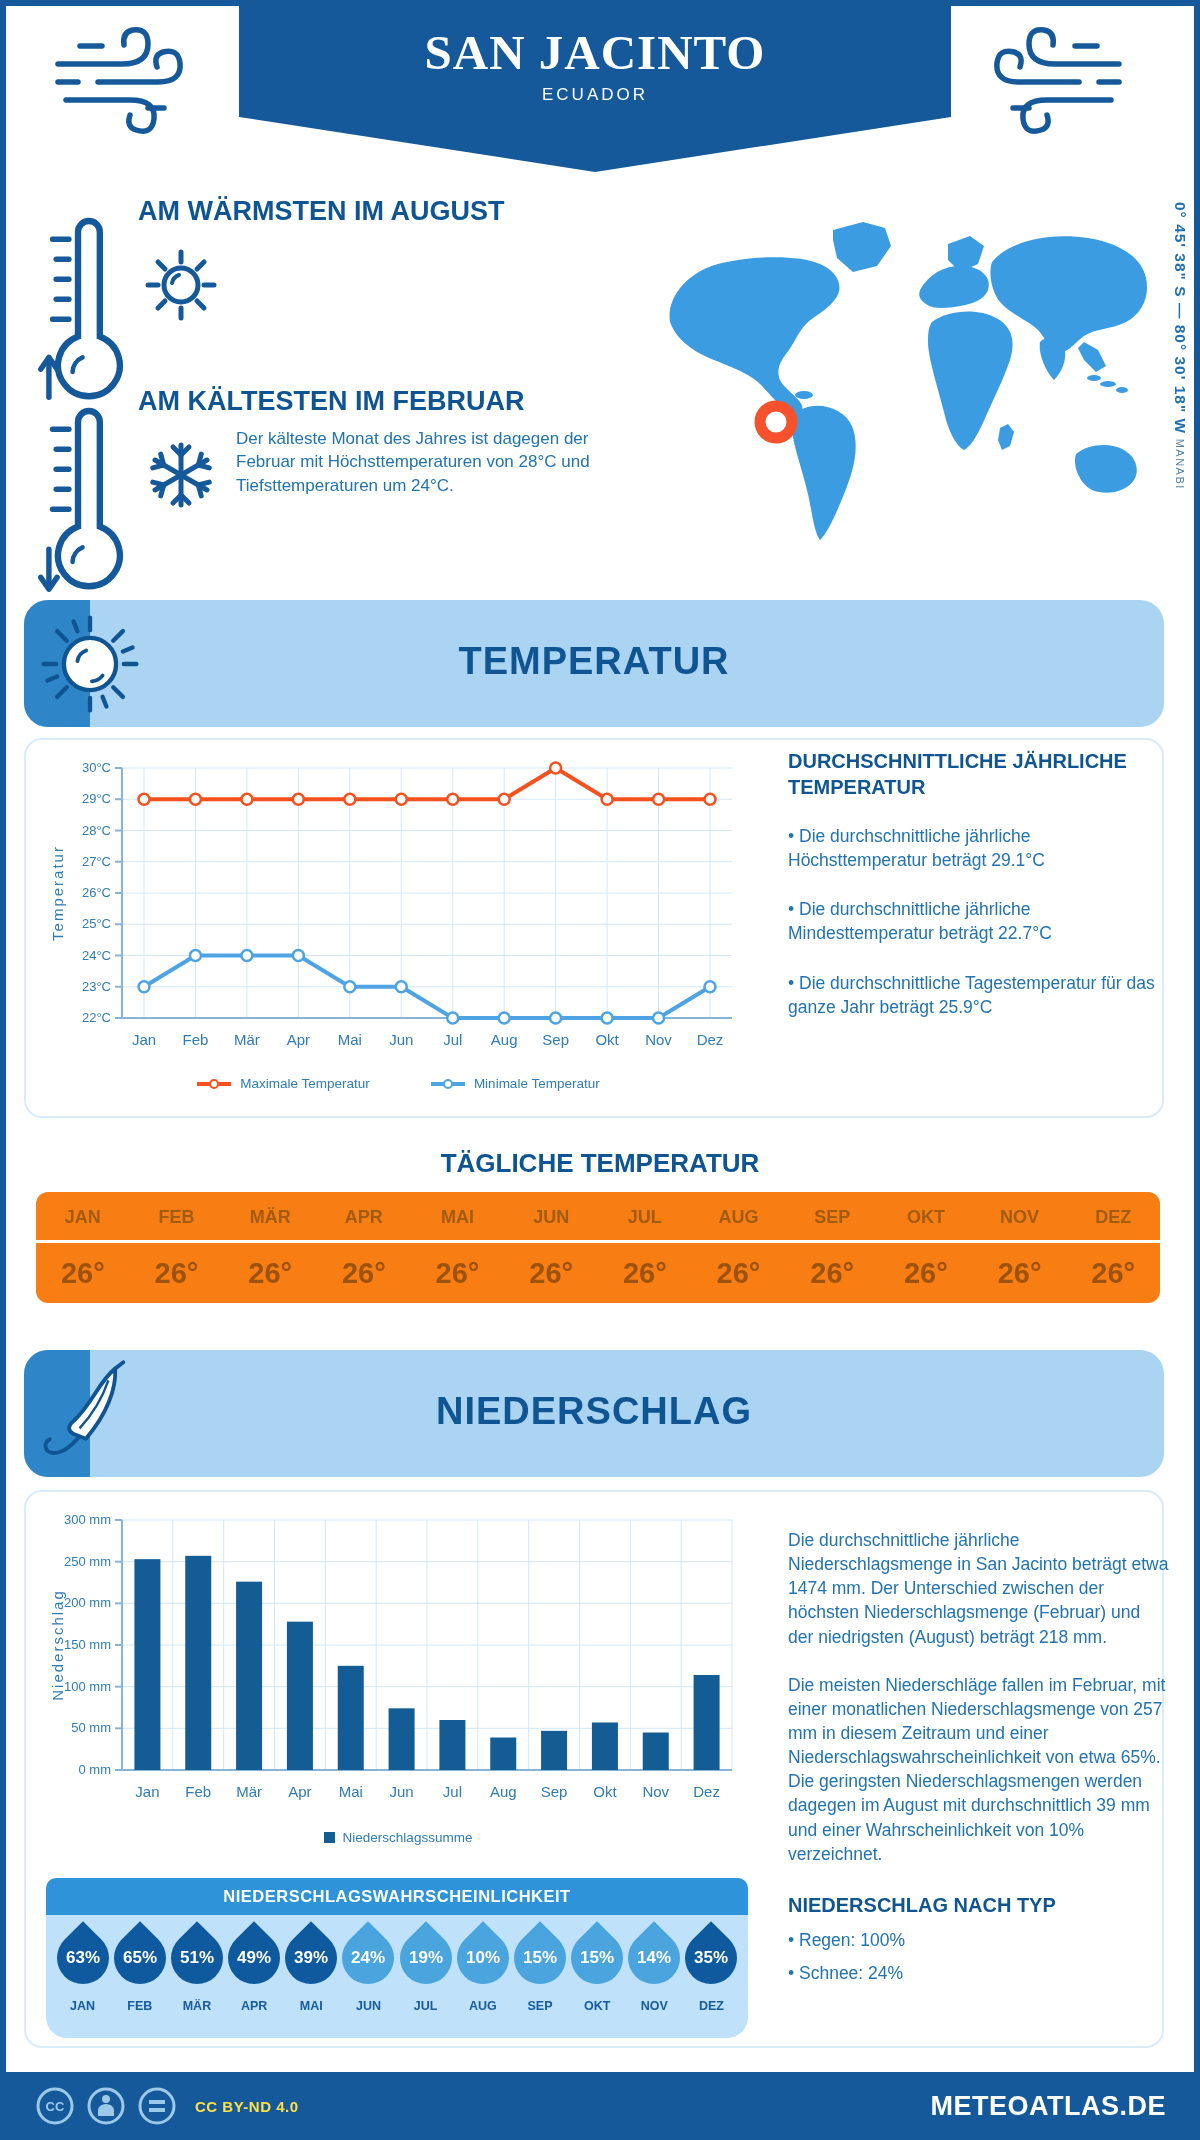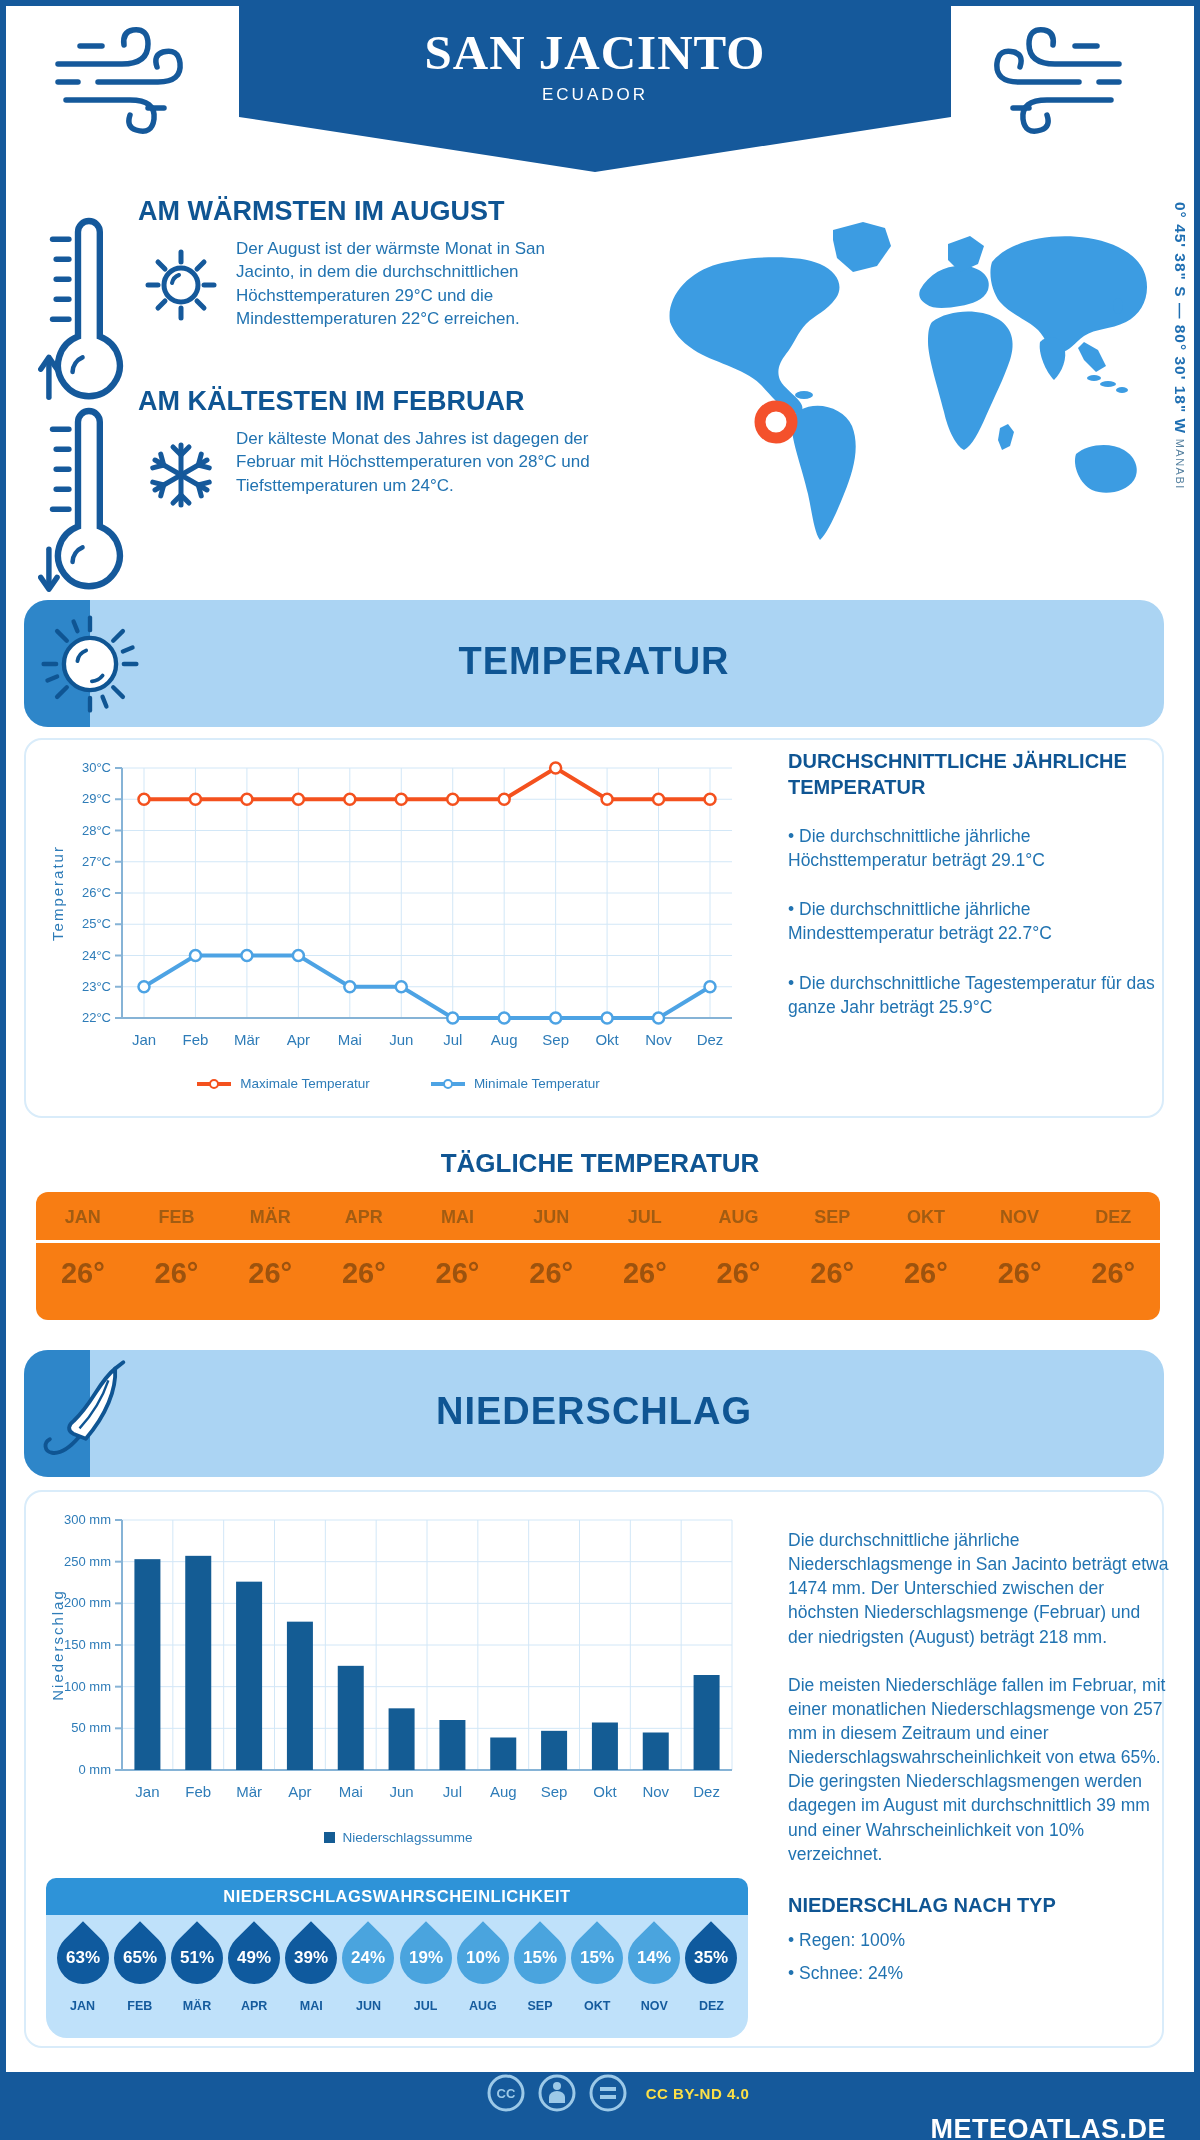--- a/index.html
+++ b/index.html
@@ -47,40 +47,40 @@
   .annual{position:absolute;left:788px;top:748px;width:382px;}
   .annual h3, .precip-text h3{margin:0 0 24px;font-size:20px;color:#0f5593;line-height:1.3;}
   .annual p{margin:0 0 25px;font-size:17.5px;color:#2173b1;line-height:1.38;}
 
   .daily-title{position:absolute;left:0;right:0;top:1148px;text-align:center;font-size:26px;font-weight:bold;color:#0f5593;}
   .daily-table{position:absolute;left:36px;top:1192px;width:1124px;background:#f87d13;border-radius:12px;overflow:hidden;}
   .dt-row{display:flex;}
   .dt-cell{flex:1;text-align:center;}
   .dt-months .dt-cell{padding:15px 0 12px;font-size:18px;font-weight:bold;color:#a25c12;}
   .dt-sep{height:3px;background:#fff;}
-  .dt-values .dt-cell{padding:14px 0 30px;font-size:29px;font-weight:bold;color:#9d530e;}
+  .dt-values .dt-cell{padding:14px 0 13px;font-size:29px;font-weight:bold;color:#9d530e;}
 
   .precip-text{position:absolute;left:788px;top:1500px;width:382px;margin-top:28px;}
   .precip-text p{margin:0 0 24px;font-size:17.5px;color:#2173b1;line-height:1.38;}
   .precip-text .types p{margin:0 0 8px;line-height:1.45;}
 
   .prob-panel{position:absolute;left:20px;top:386px;width:702px;height:160px;background:#bfe1fa;border-radius:21px;}
   .prob-header{height:37px;line-height:37px;background:#2e93d8;border-radius:10px 10px 0 0;
                text-align:center;color:#fff;font-weight:bold;font-size:16.5px;letter-spacing:.5px;}
   .drops{display:flex;padding:0 8px;}
   .drop-cell{flex:1;text-align:center;}
   .drop{width:52px;height:52px;border-radius:0 50% 50% 50%;transform:rotate(45deg);
         display:flex;align-items:center;justify-content:center;margin:17px auto 0;}
   .drop>span{transform:rotate(-45deg);color:#fff;font-weight:bold;font-size:17px;}
   .drop.dark{background:#0f5a9e;}
   .drop.light{background:#4aa4de;}
   .drop-month{margin-top:15px;font-size:12.5px;font-weight:bold;color:#155b9d;}
 
   footer{position:absolute;left:0;right:0;bottom:0;height:68px;background:#15599b;z-index:6;
-         display:flex;align-items:center;flex-direction:column;}
+         display:flex;align-items:center;}
   .lic{display:flex;align-items:center;gap:9px;margin-left:34px;}
   .lic .lic-text{margin-left:8px;color:#fde047;font-weight:bold;font-size:15px;letter-spacing:.5px;}
   .site{margin-left:auto;margin-right:34px;color:#fff;font-weight:bold;font-size:27px;letter-spacing:.5px;}
 
   svg text{font-family:"Liberation Sans",sans-serif;}
 </style>
 </head>
 <body>
 
 <div class="page">
@@ -133,21 +133,20 @@
           <path d="M42 9 V19"></path>
             <path d="M42 65 V75"></path>
             <path d="M9 42 H19"></path>
             <path d="M65 42 H75"></path>
           <path d="M19 19 L26 26"></path>
             <path d="M58 58 L65 65"></path>
             <path d="M19 65 L26 58"></path>
             <path d="M58 26 L65 19"></path>
           <path d="M33 40 a11 11 0 0 1 7 -8" stroke-width="4"></path>
         </svg>
-        <p>Der August ist der wärmste Monat in San Jacinto, in dem die durchschnittlichen Höchsttemperaturen 29°C und die Mindesttemperaturen 22°C erreichen.</p>
       </div>
     </div>
   </section>
 
   <section class="hl" style="top:386px;">
     <svg class="thermo" width="100" height="212" viewBox="0 0 110 215" fill="none" stroke="#15599b">
       <path d="M44 26 a12 12 0 0 1 24 0 V141 a34 34 0 1 1 -24 0 Z" stroke-width="7"></path>
       <path d="M38 180 a18 18 0 0 1 11 -16" stroke-width="5" stroke-linecap="round"></path>
       <g stroke-width="6" stroke-linecap="round">
         <path d="M16 34 H34"></path>

